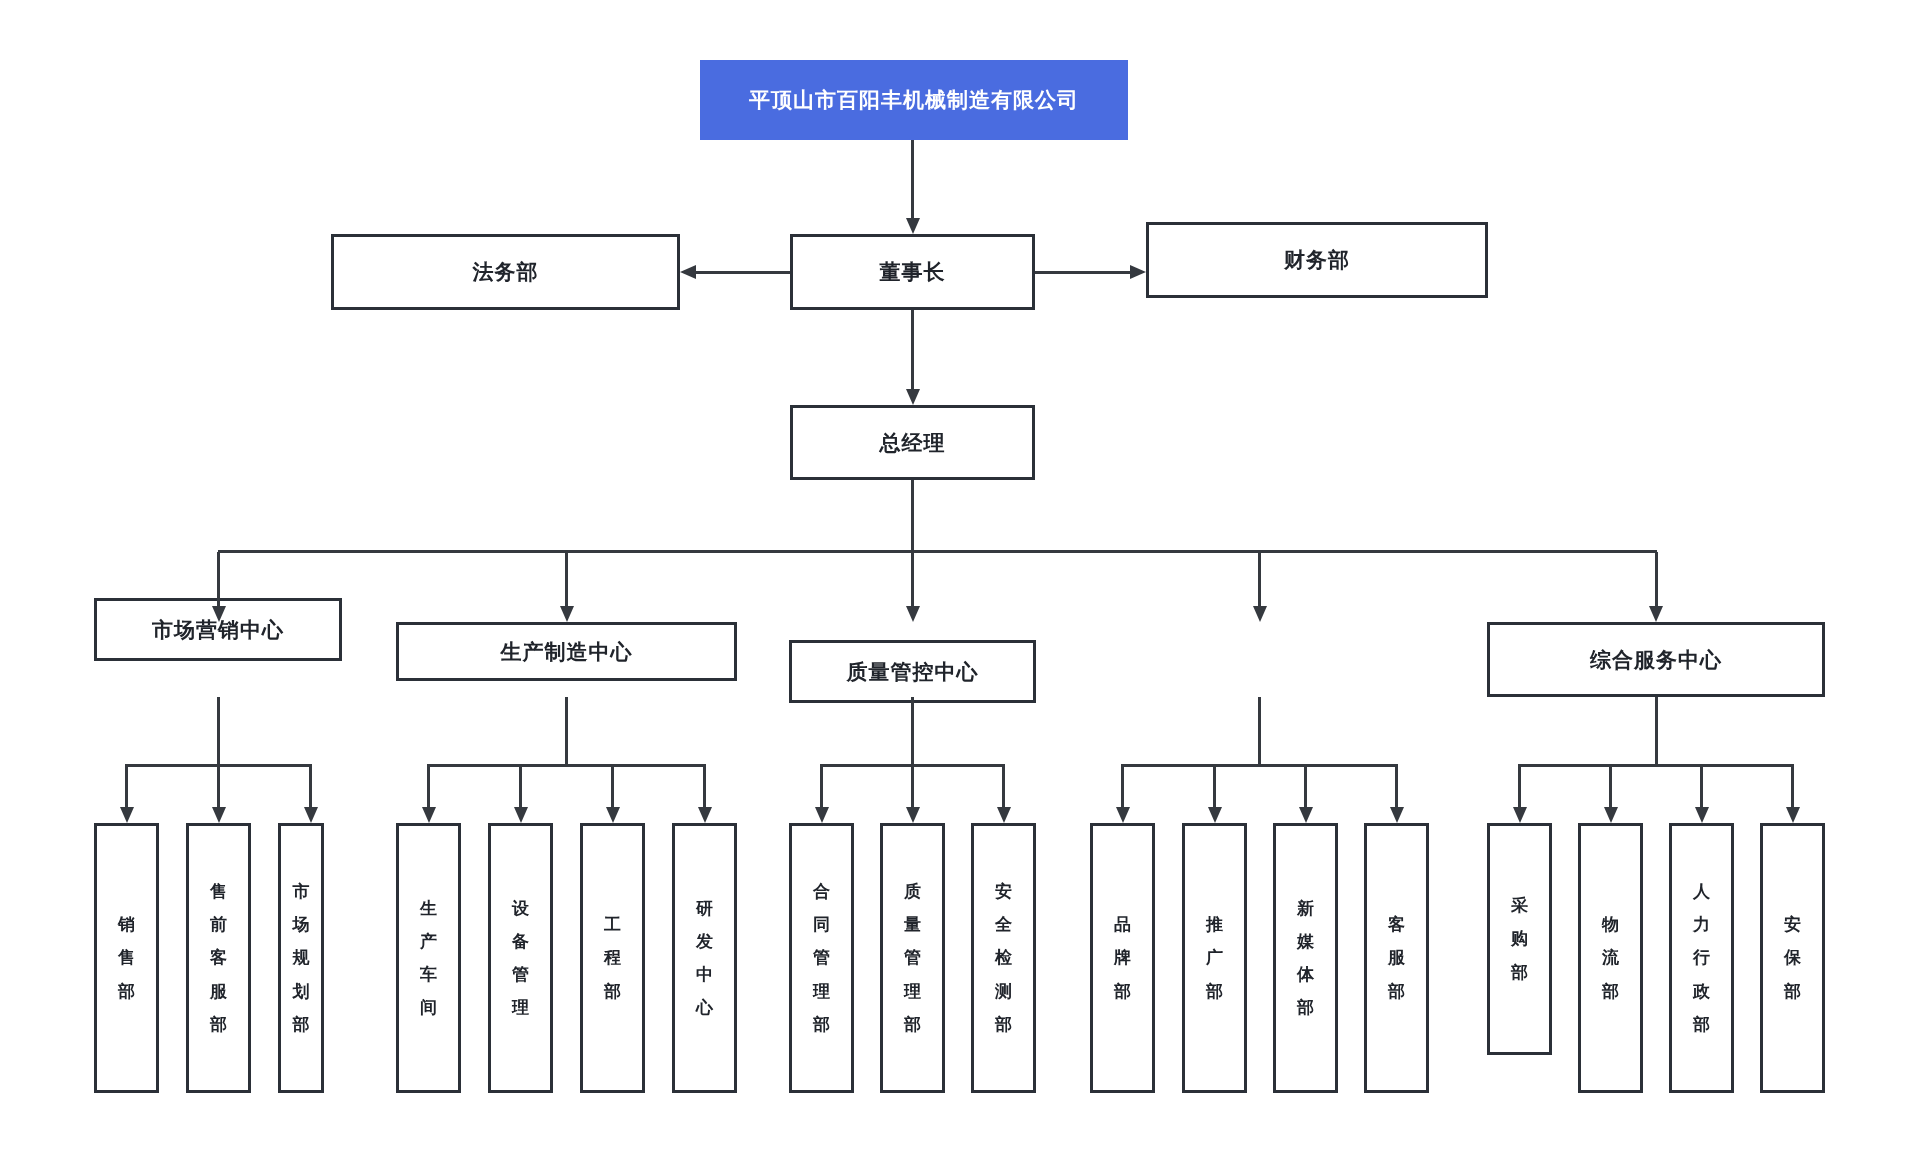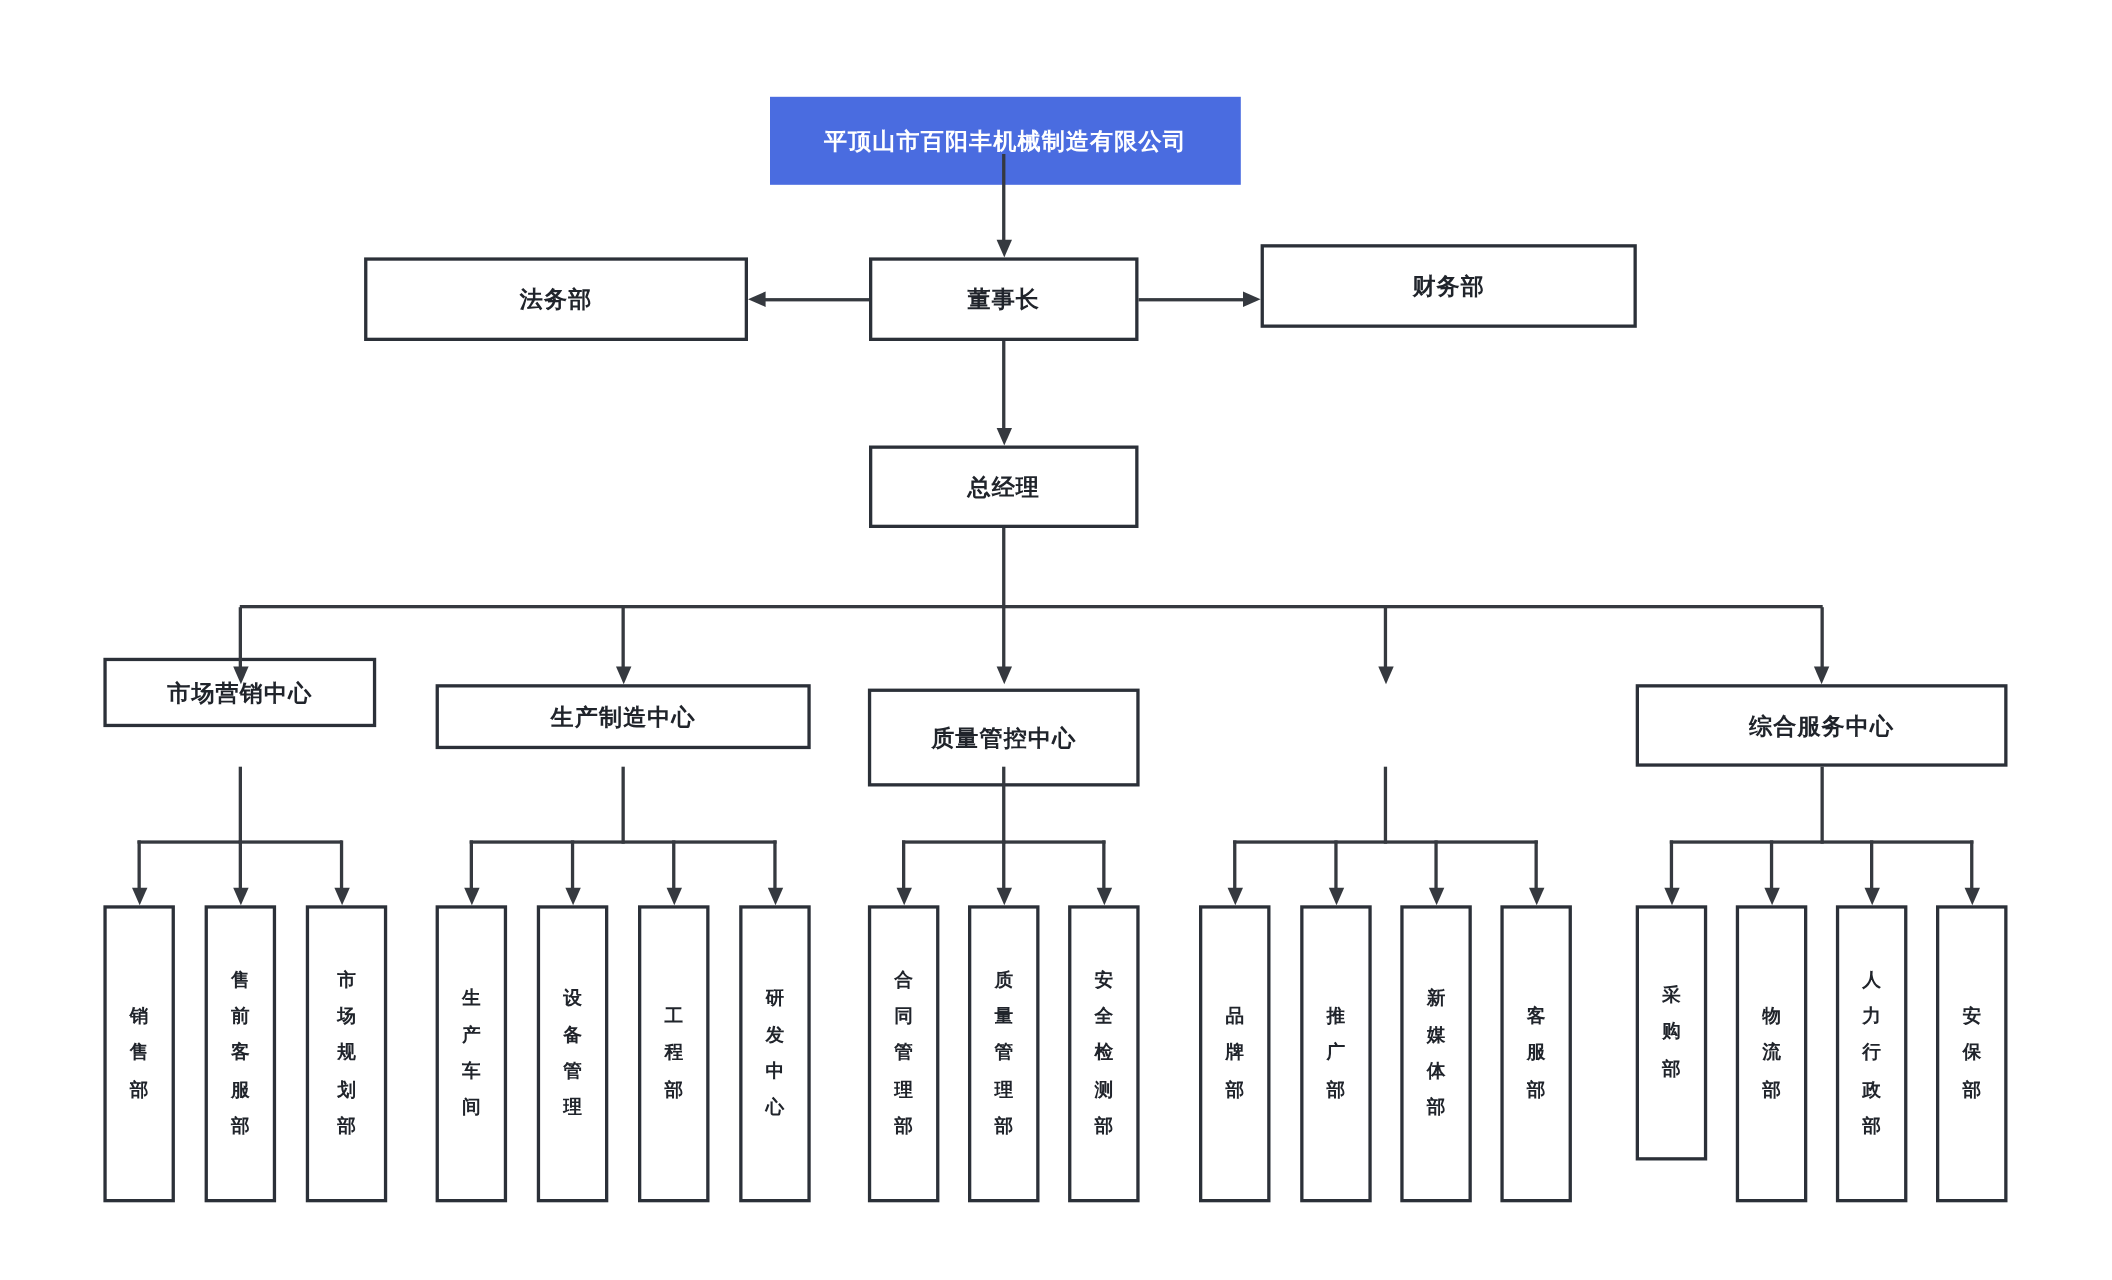--- a/index.html
+++ b/index.html
@@ -11,21 +11,21 @@
   html,body{margin:0;padding:0;background:#ffffff;}
   .canvas{
     position:relative;width:1920px;height:1164px;background:#ffffff;
     font-family:"DejaVu Sans","Liberation Sans",sans-serif;overflow:hidden;
   }
   .node{
     position:absolute;background:#ffffff;border:3px solid var(--border);
     box-sizing:border-box;display:flex;align-items:center;justify-content:center;
   }
   .node .lbl{font-weight:bold;color:var(--text);font-size:21px;letter-spacing:1px;white-space:nowrap;}
-  .root-node{background:var(--accent);border:none;margin-top:28px;}
+  .root-node{background:var(--accent);border:none;}
   .root-node .lbl{color:#ffffff;font-size:21px;letter-spacing:1px;}
   .leaf .lbl{
     font-size:17px;line-height:1.95;width:1.25em;
     word-break:break-all;white-space:normal;text-align:center;letter-spacing:0;
   }
   .vl{position:absolute;display:block;width:3px;background:var(--line);}
   .hl{position:absolute;display:block;height:3px;background:var(--line);}
   .ad{position:absolute;display:block;width:0;height:0;
       border-left:7px solid transparent;border-right:7px solid transparent;
       border-top:16px solid var(--line);}
@@ -58,34 +58,34 @@
   <div class="node" style="left:790px;top:405px;width:245px;height:75px">
     <span class="lbl">总经理</span>
   </div>
 
   <div class="node" style="left:94px;top:598px;width:248px;height:63px">
     <span class="lbl">市场营销中心</span>
   </div>
   <div class="node" style="left:396px;top:622px;width:341px;height:59px">
     <span class="lbl">生产制造中心</span>
   </div>
-  <div class="node" style="left:789px;top:626px;width:247px;height:89px">
+  <div class="node" style="left:789px;top:640px;width:247px;height:63px">
     <span class="lbl">质量管控中心</span>
   </div>
   <div class="node" style="left:1487px;top:622px;width:338px;height:75px">
     <span class="lbl">综合服务中心</span>
   </div>
 
   <div class="node leaf" style="left:94px;top:823px;width:65px;height:270px">
     <span class="lbl">销售部</span>
   </div>
   <div class="node leaf" style="left:186px;top:823px;width:65px;height:270px">
     <span class="lbl">售前客服部</span>
   </div>
-  <div class="node leaf" style="left:278px;top:823px;width:74px;height:270px">
+  <div class="node leaf" style="left:278px;top:823px;width:46px;height:270px">
     <span class="lbl">市场规划部</span>
   </div>
 
   <div class="node leaf" style="left:396px;top:823px;width:65px;height:270px">
     <span class="lbl">生产车间</span>
   </div>
   <div class="node leaf" style="left:488px;top:823px;width:65px;height:270px">
     <span class="lbl">设备管理</span>
   </div>
   <div class="node leaf" style="left:580px;top:823px;width:65px;height:270px">

